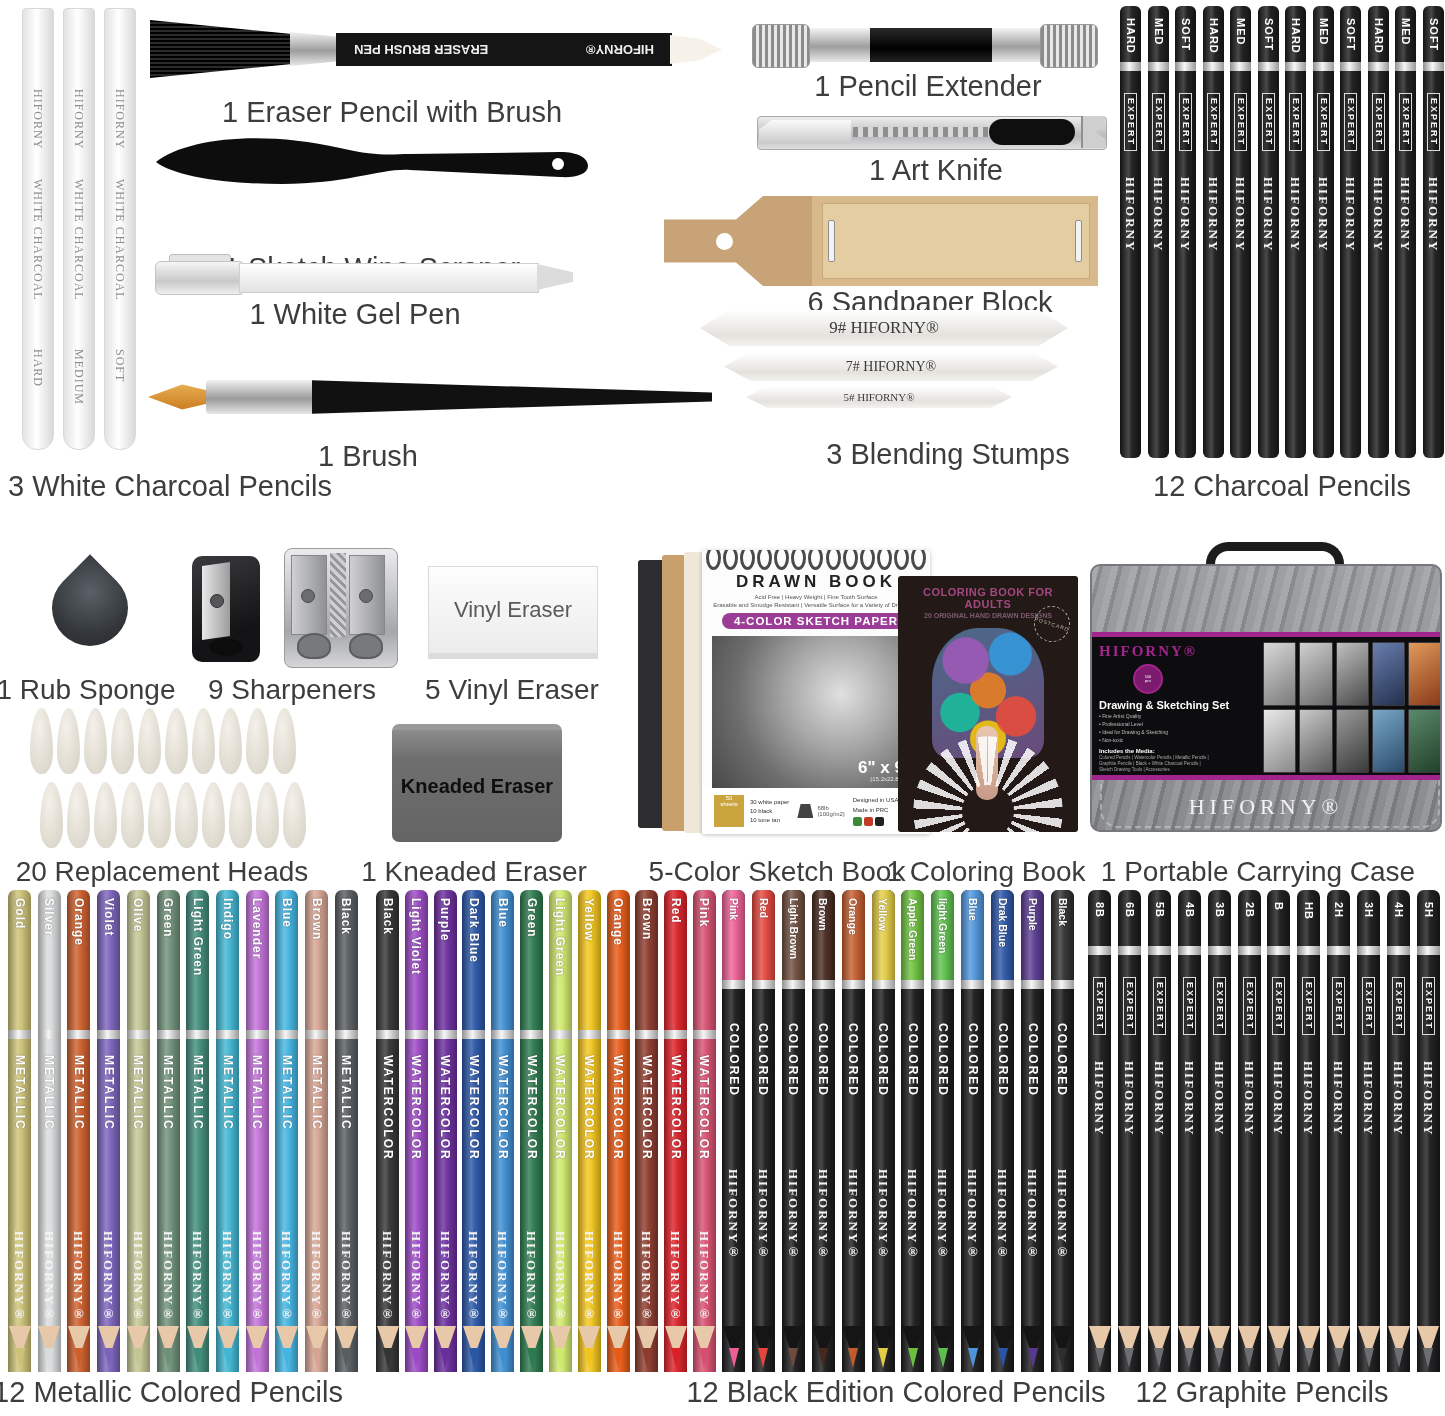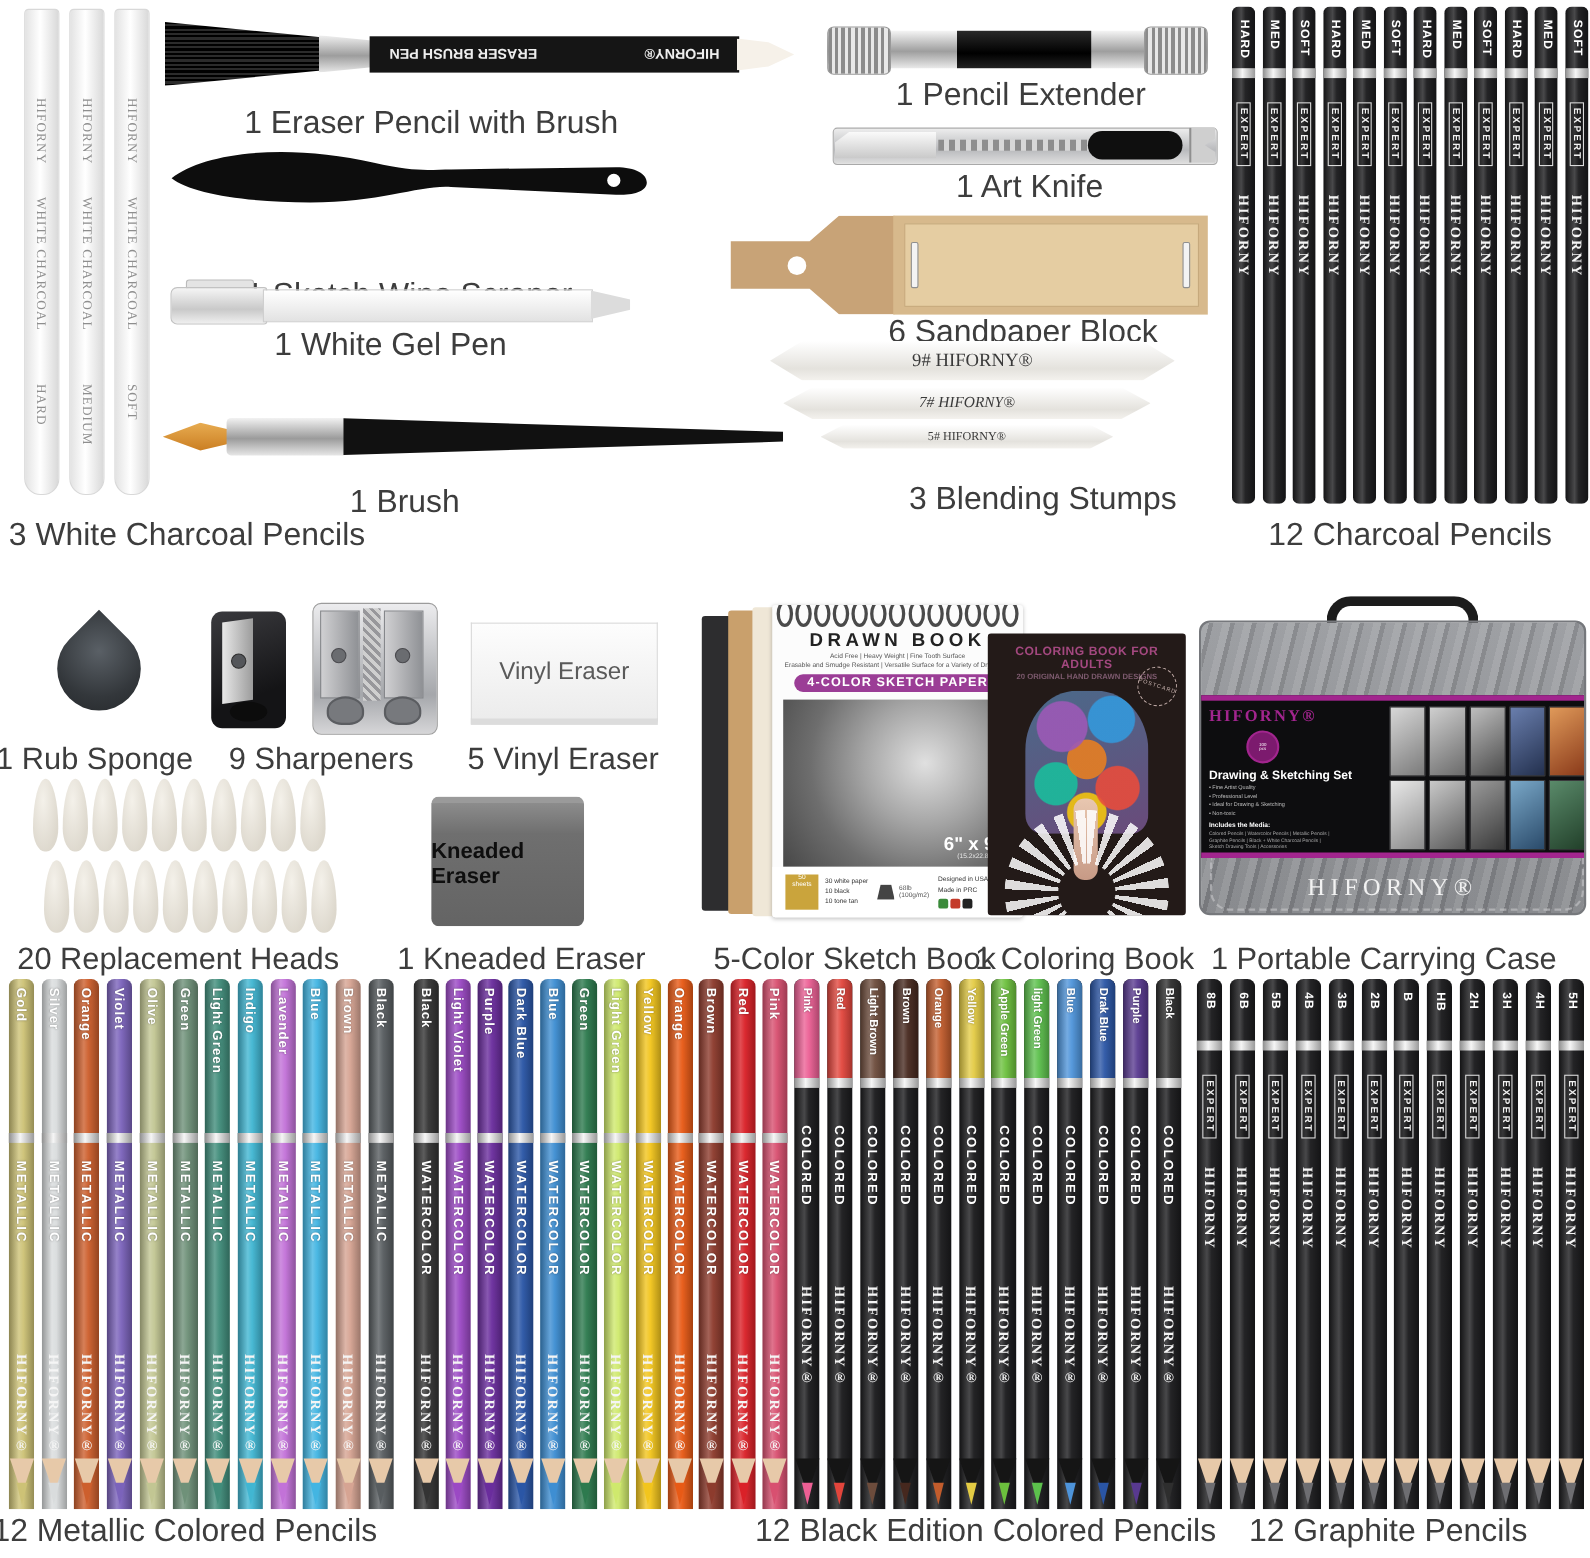--- a/index.html
+++ b/index.html
@@ -117,21 +117,21 @@
   .sp-inner{position:absolute;left:10px;top:7px;right:8px;bottom:7px;background:#e5cda2;border:1px solid #c6a97c;}
   .sp-staple{position:absolute;top:24px;width:5px;height:40px;background:#f3f3f3;border:1px solid #8f8f8f;border-radius:2px;}
 
   
   #stumps{position:absolute;left:700px;top:310px;width:368px;height:104px;}
   .stump{position:absolute;background:linear-gradient(180deg,#ffffff,#e4e2dd 70%,#f4f2ee);
       clip-path:polygon(0 50%,8% 0,92% 0,100% 50%,92% 100%,8% 100%);
       display:flex;align-items:center;justify-content:center;
       font-family:"Liberation Serif",serif;color:#3a3a3a;}
   .stump.s9{left:0;top:0;width:368px;height:36px;font-size:17px;}
-  .stump.s7{left:12px;top:42px;width:334px;height:29px;font-size:14px;font-style:italic;}
+  .stump.s7{left:24px;top:42px;width:334px;height:29px;font-size:14px;}
   .stump.s5{left:46px;top:76px;width:266px;height:22px;font-size:11px;}
 
   
   #sponge{position:absolute;left:44px;top:560px;width:92px;height:96px;}
   .sponge-shape{position:absolute;left:8px;top:10px;width:76px;height:76px;border-radius:0 50% 50% 50%;
       transform:rotate(45deg);background:radial-gradient(circle at 35% 35%,#5a6066,#33373b 60%,#24272a);}
 
   #sharpener1{position:absolute;left:192px;top:556px;width:68px;height:106px;border-radius:10px;
       background:linear-gradient(160deg,#3a3a3e,#141416 70%);}
   .sh1-blade{position:absolute;left:10px;top:8px;width:28px;height:74px;transform:skewY(-8deg);
@@ -156,21 +156,21 @@
   #vinyl{position:absolute;left:428px;top:566px;width:168px;height:86px;background:linear-gradient(180deg,#fdfdfd,#ececec);
       border:1px solid #d9d9d9;border-bottom:6px solid #dcdcdc;display:flex;align-items:center;justify-content:center;
       color:#5a5a5a;font-size:22px;}
 
   #heads{position:absolute;left:30px;top:708px;width:278px;height:146px;}
   .head-row{display:flex;gap:4px;}
   .head-row.r2{margin-top:8px;margin-left:10px;}
   .head{width:23px;height:66px;background:radial-gradient(ellipse at 40% 30%,#f4f1ea,#ddd8cd 75%);
       border-radius:50% 50% 46% 46% / 68% 68% 32% 32%;}
 
-  #kneaded{position:absolute;left:392px;top:724px;width:139px;height:112px;border-radius:7px;
+  #kneaded{position:absolute;left:392px;top:724px;width:170px;height:112px;border-radius:7px;
       background:linear-gradient(180deg,#8c8c8c,#6f6f6f 25%,#646464);
       border-top:6px solid #9a9a9a;display:flex;align-items:center;justify-content:center;
       color:#0e0e0e;font-size:20px;font-weight:bold;}
 
   
   #sketchbook{position:absolute;left:638px;top:550px;width:292px;height:286px;}
   .sb-back{position:absolute;border-radius:3px;}
   .sb-b1{left:0;top:10px;width:48px;height:268px;background:#2d2d2f;}
   .sb-b2{left:24px;top:5px;width:58px;height:276px;background:#c9a06c;}
   .sb-b3{left:46px;top:2px;width:66px;height:281px;background:#efe7d7;}

